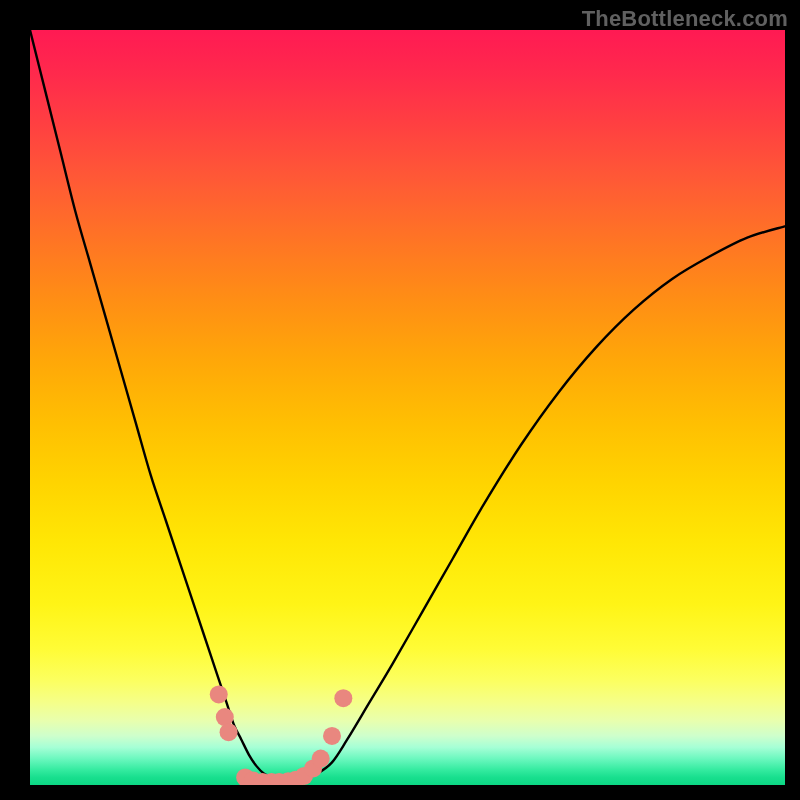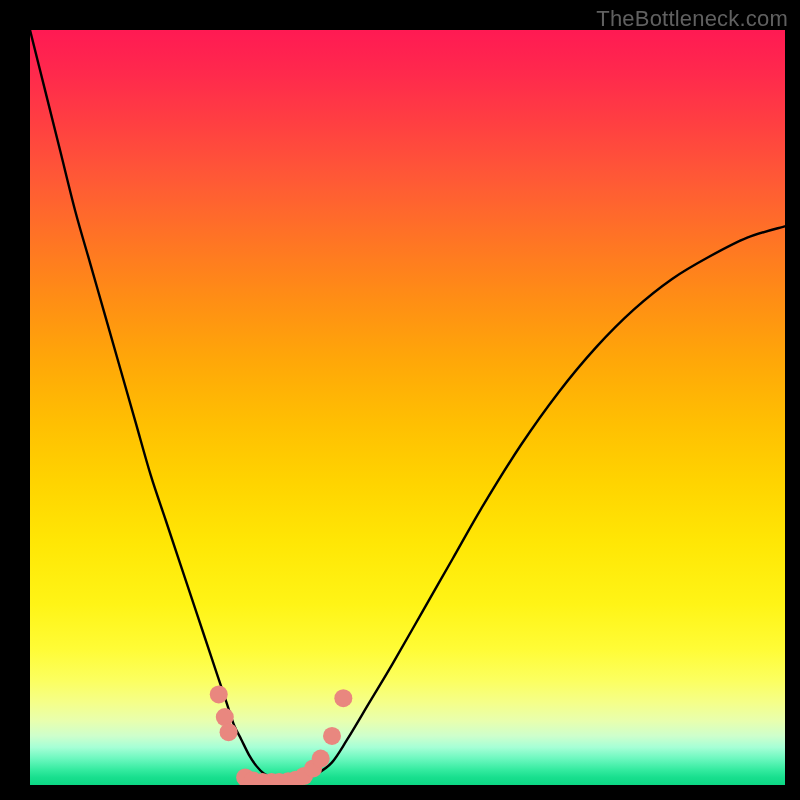--- a/index.html
+++ b/index.html
@@ -10,21 +10,21 @@
     position: relative;
     font-family: Arial, Helvetica, sans-serif;
     overflow: hidden;
   }
   .watermark {
     position: absolute;
     top: 6px;
     right: 12px;
     color: #606060;
     font-size: 22px;
-    font-weight: 400;
+    font-weight: 700;
     z-index: 10;
     letter-spacing: 0.2px;
   }
   .plot-frame {
     position: absolute;
     left: 30px;
     top: 30px;
     width: 755px;
     height: 755px;
     background: #000;

